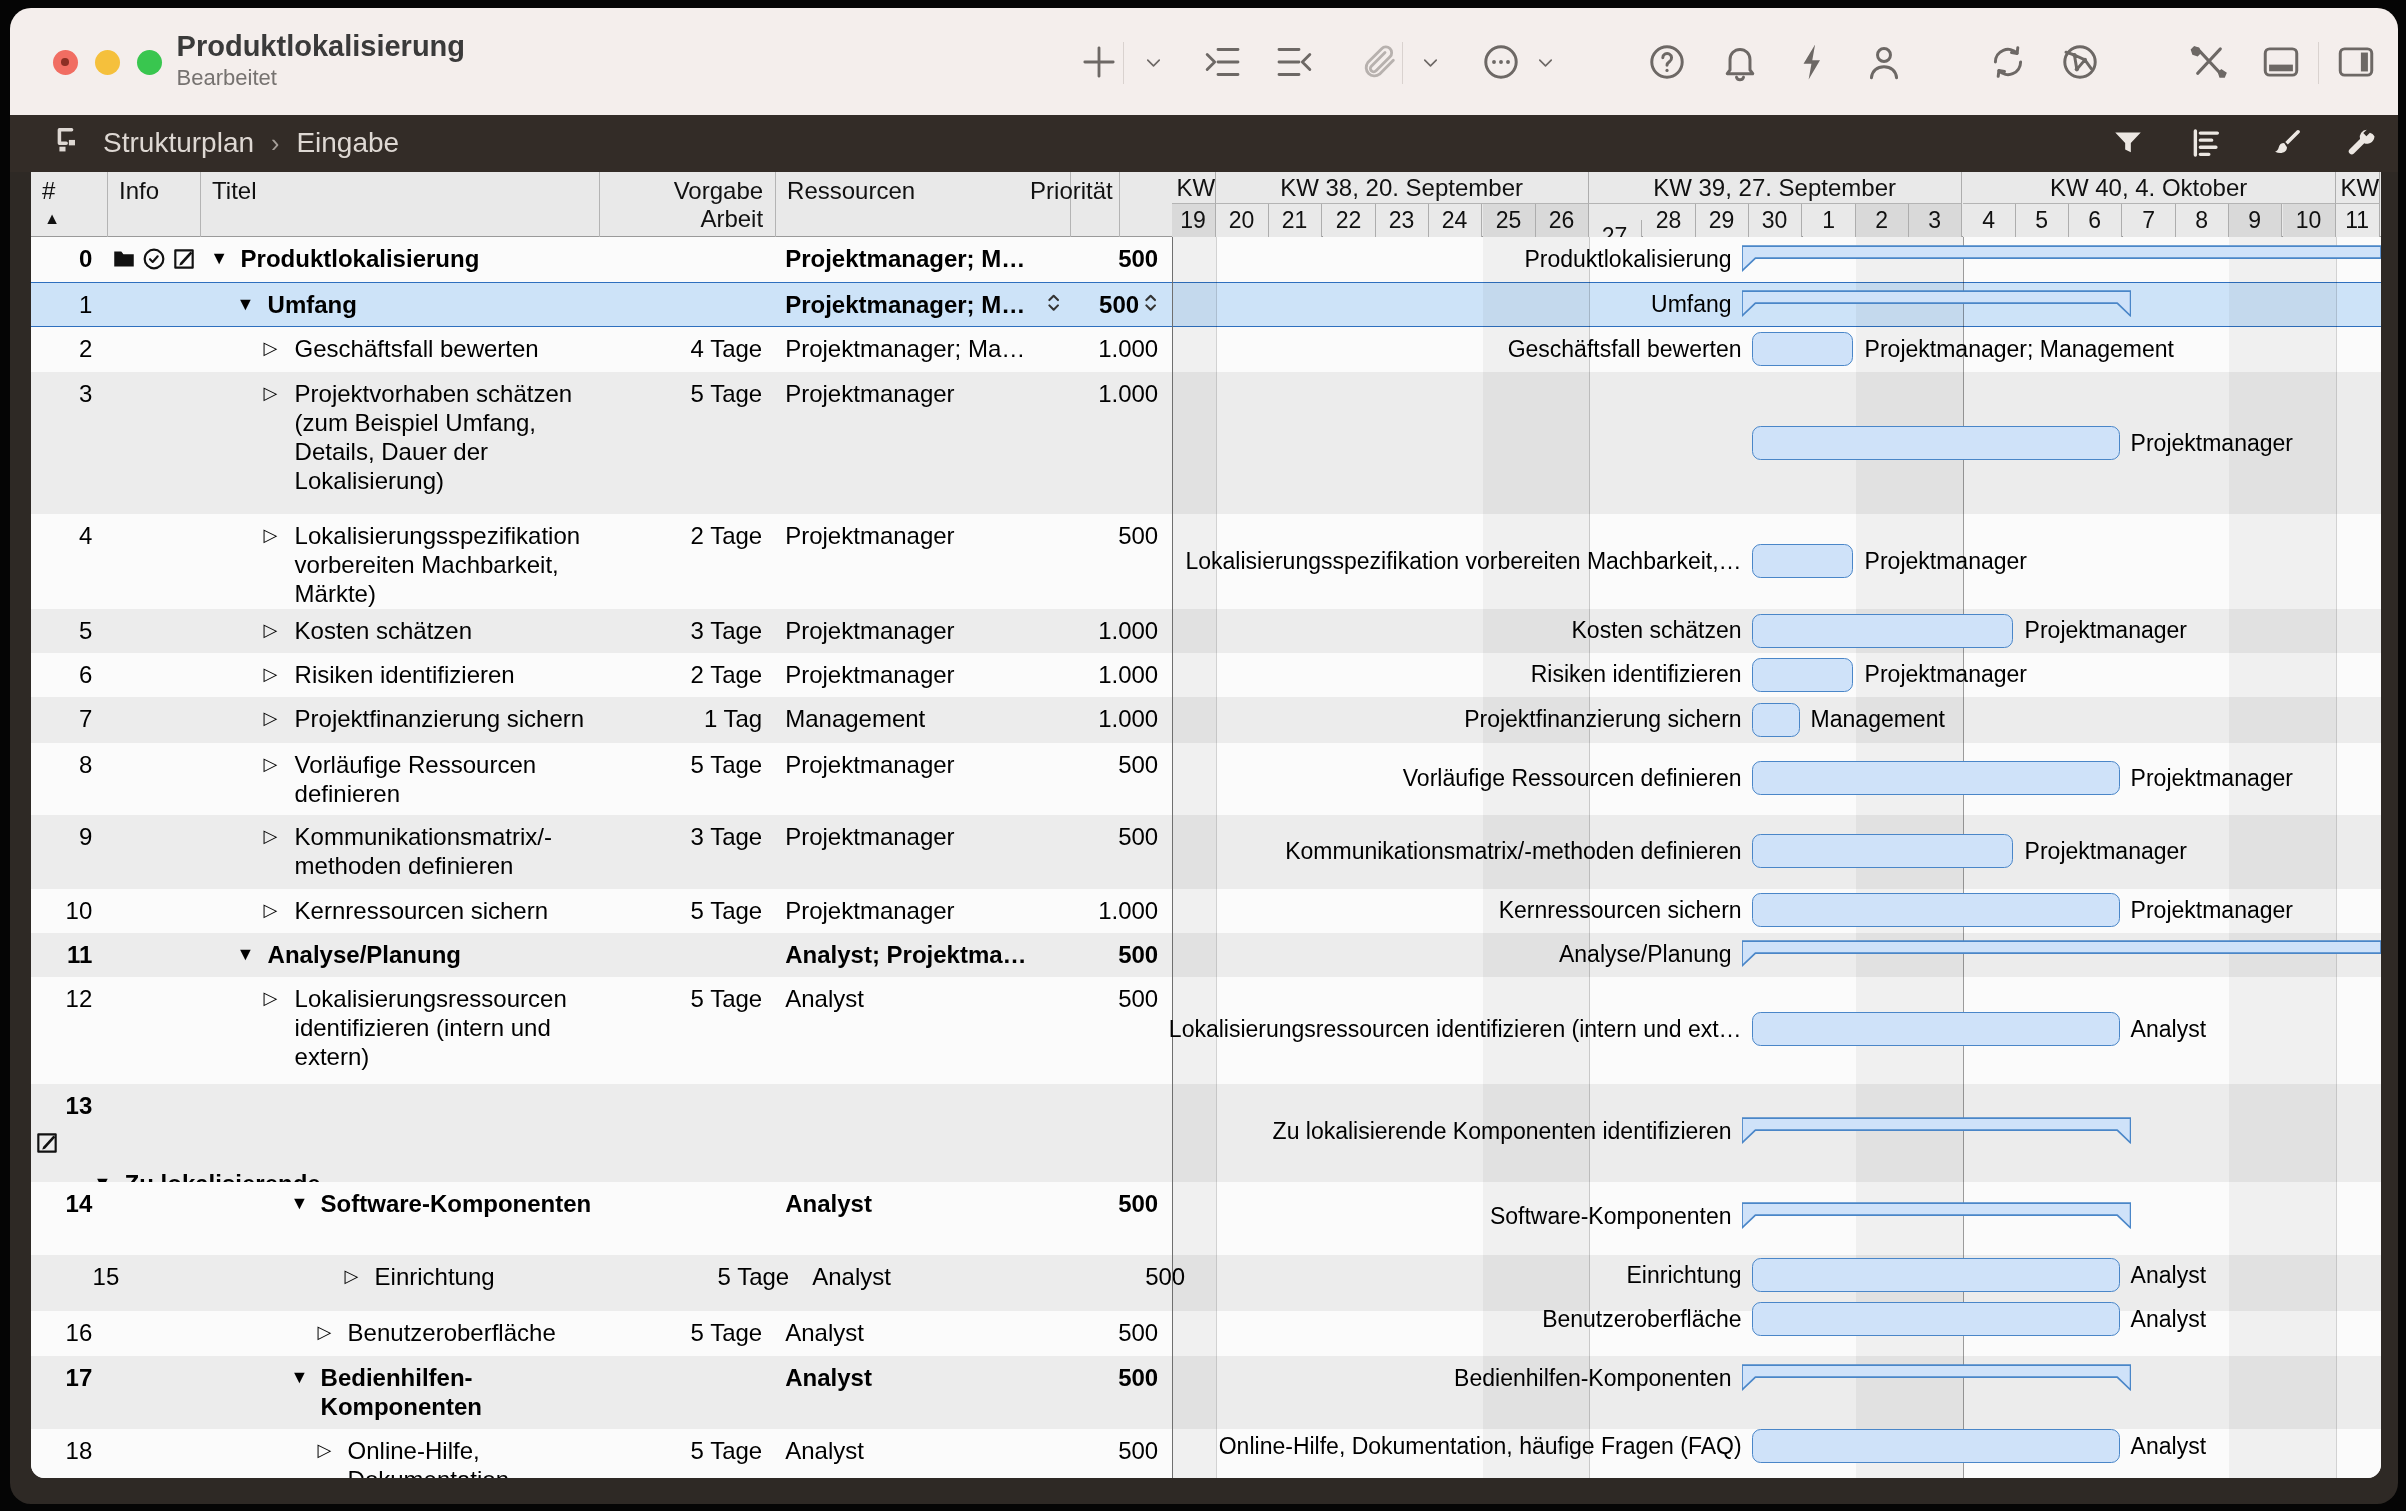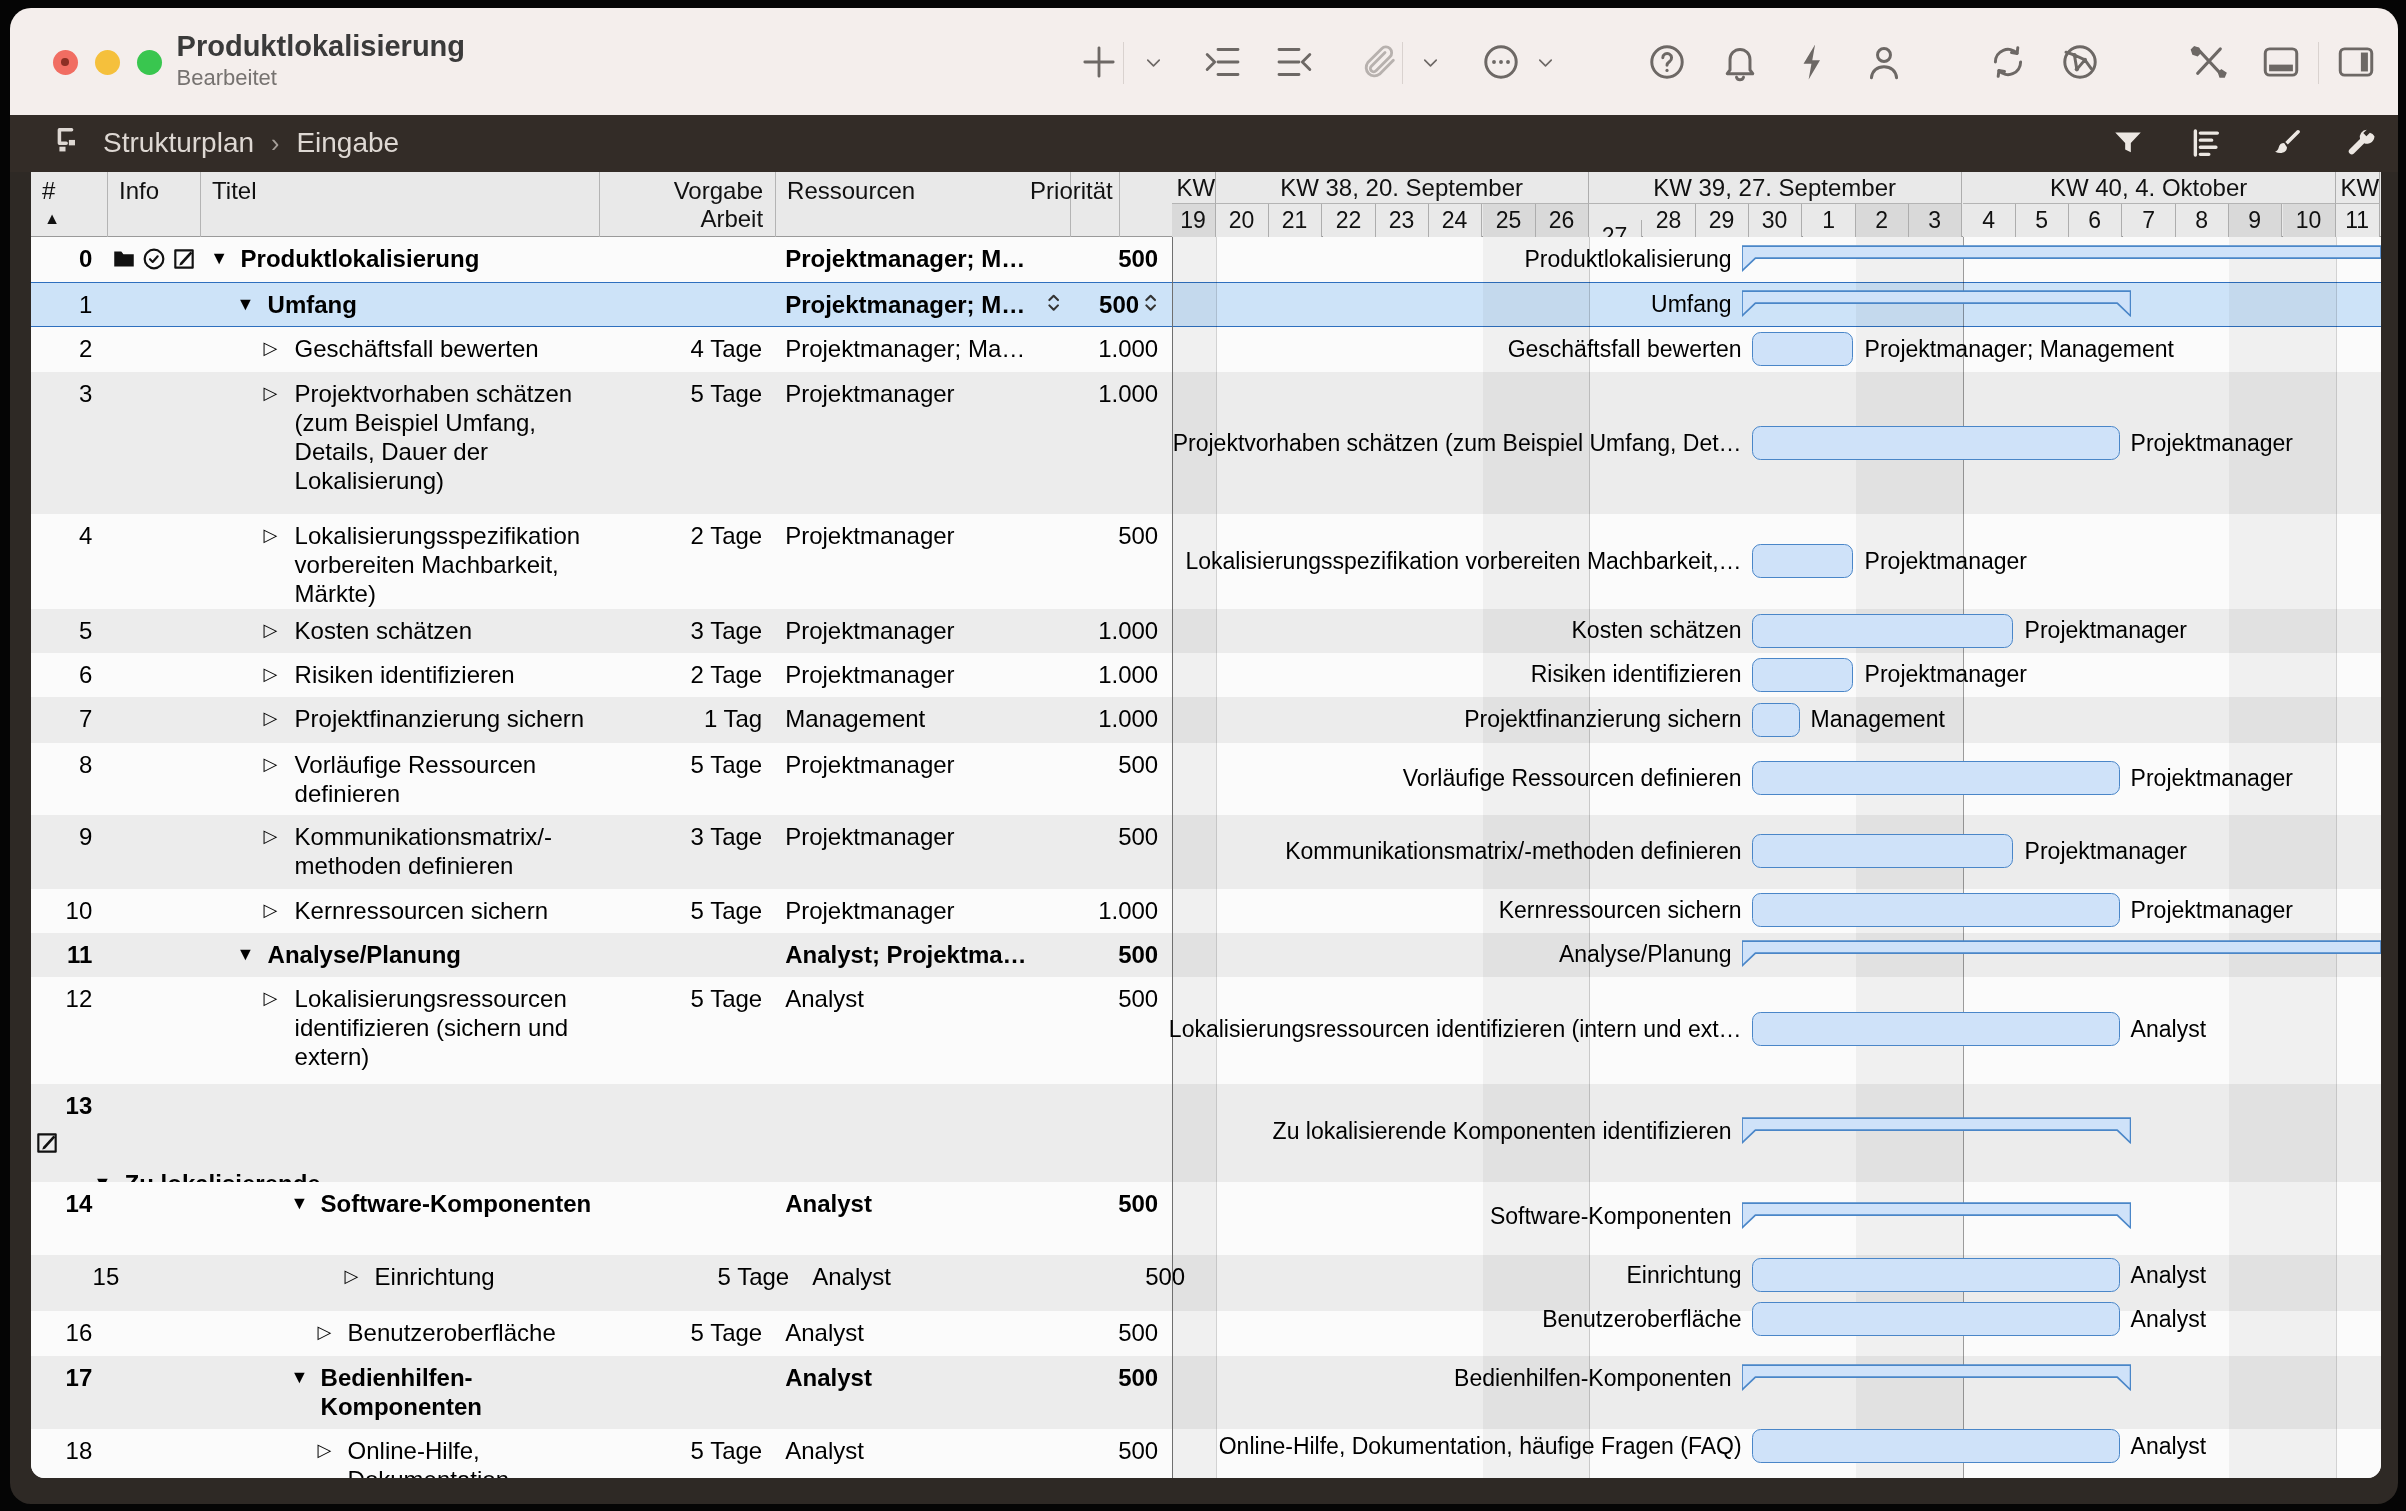--- a/index.html
+++ b/index.html
@@ -388,21 +388,21 @@
             <div class="cell c-info"></div>
             <div class="cell c-titel bold" style="padding-left: 67px;"><span class="marker" style="left: 36px;">▼</span><span>Analyse/Planung</span></div>
             <div class="cell c-arbeit"></div>
             <div class="cell c-res bold"><span>Analyst; Projektma…</span></div>
             <div class="cell c-prio bold"><span>500</span></div>
             <div class="cell c-gantt"></div>
           </div>
           <div class="row white" style="height: 107px;">
             <div class="cell c-num">12</div>
             <div class="cell c-info"></div>
-            <div class="cell c-titel" style="padding-left: 94px;"><span class="marker" style="left: 63px;">▷</span><span>Lokalisierungsressourcen identifizieren (sichern und extern)</span></div>
+            <div class="cell c-titel" style="padding-left: 94px;"><span class="marker" style="left: 63px;">▷</span><span>Lokalisierungsressourcen identifizieren (intern und extern)</span></div>
             <div class="cell c-arbeit">5 Tage</div>
             <div class="cell c-res"><span>Analyst</span></div>
             <div class="cell c-prio"><span>500</span></div>
             <div class="cell c-gantt"></div>
           </div>
           <div class="row gray" style="height: 98px; flex-direction: column;">
             <div class="cell c-num bold">13</div>
             <div class="cell c-info">
               <span><svg xmlns="http://www.w3.org/2000/svg" viewBox="0 0 24 24" fill="none" stroke="currentColor" stroke-width="1.7" stroke-linecap="round" stroke-linejoin="round" width="26" height="26">
                   <rect x="4" y="4" width="16" height="16" stroke-width="2"></rect>
@@ -477,21 +477,20 @@
               </svg></div>
             <div class="glabel" style="left: -574px; width: 1134px; top: 8.1px;">Produktlokalisierung</div>
             <div class="sumbar" style="left: 570px; top: 53px;"><svg xmlns="http://www.w3.org/2000/svg" width="389" height="29" viewBox="0 0 407 30">
                 <path d="M0 1 L406.59999999999997 1 L406.59999999999997 27 L392.59999999999997 13.5 L14 13.5 L0 27 Z" fill="#cfe2f9" stroke="#4a86c8" stroke-width="1.8" stroke-linejoin="round"></path>
               </svg></div>
             <div class="glabel" style="left: -574px; width: 1134px; top: 53px;">Umfang</div>
             <div class="taskbar" style="left: 580px; width: 101px; top: 95px;"></div>
             <div class="glabel" style="left: -574px; width: 1144px; top: 98px;">Geschäftsfall bewerten</div>
             <div class="greslabel" style="left: 693px; top: 98px;">Projektmanager; Management</div>
             <div class="taskbar" style="left: 580px; width: 368px; top: 189px;"></div>
-            <div class="glabel" style="left: -574px; width: 1144px; top: 192px;">Projektvorhaben schätzen (zum Beispiel Umfang, Det…</div>
             <div class="greslabel" style="left: 959px; top: 192px;">Projektmanager</div>
             <div class="taskbar" style="left: 580px; width: 101px; top: 307px;"></div>
             <div class="glabel" style="left: -574px; width: 1144px; top: 310px;">Lokalisierungsspezifikation vorbereiten Machbarkeit,…</div>
             <div class="greslabel" style="left: 693px; top: 310px;">Projektmanager</div>
             <div class="taskbar" style="left: 580px; width: 261px; top: 377px;"></div>
             <div class="glabel" style="left: -574px; width: 1144px; top: 379px;">Kosten schätzen</div>
             <div class="greslabel" style="left: 853px; top: 379px;">Projektmanager</div>
             <div class="taskbar" style="left: 580px; width: 101px; top: 421px;"></div>
             <div class="glabel" style="left: -574px; width: 1144px; top: 423px;">Risiken identifizieren</div>
             <div class="greslabel" style="left: 693px; top: 423px;">Projektmanager</div>

